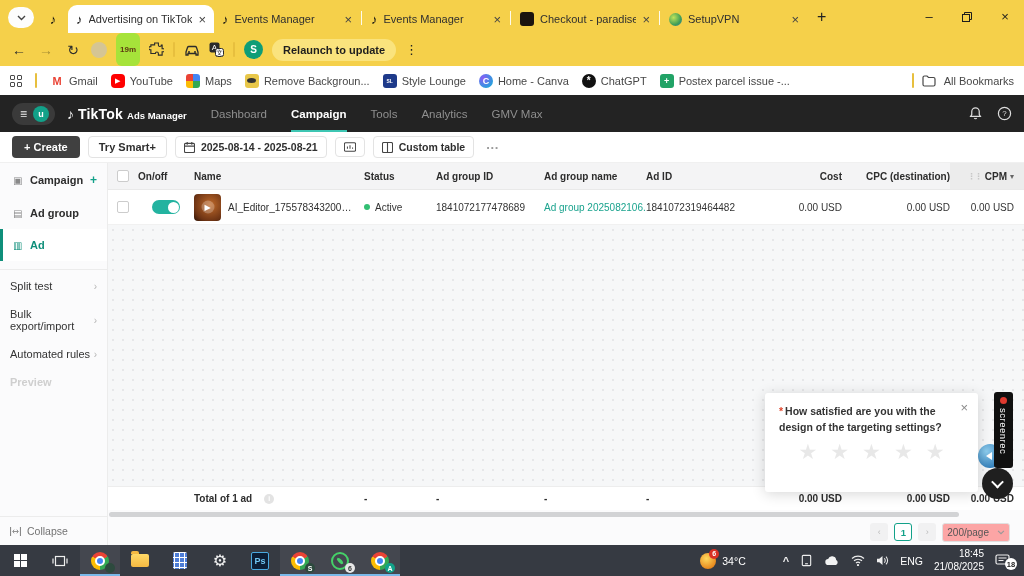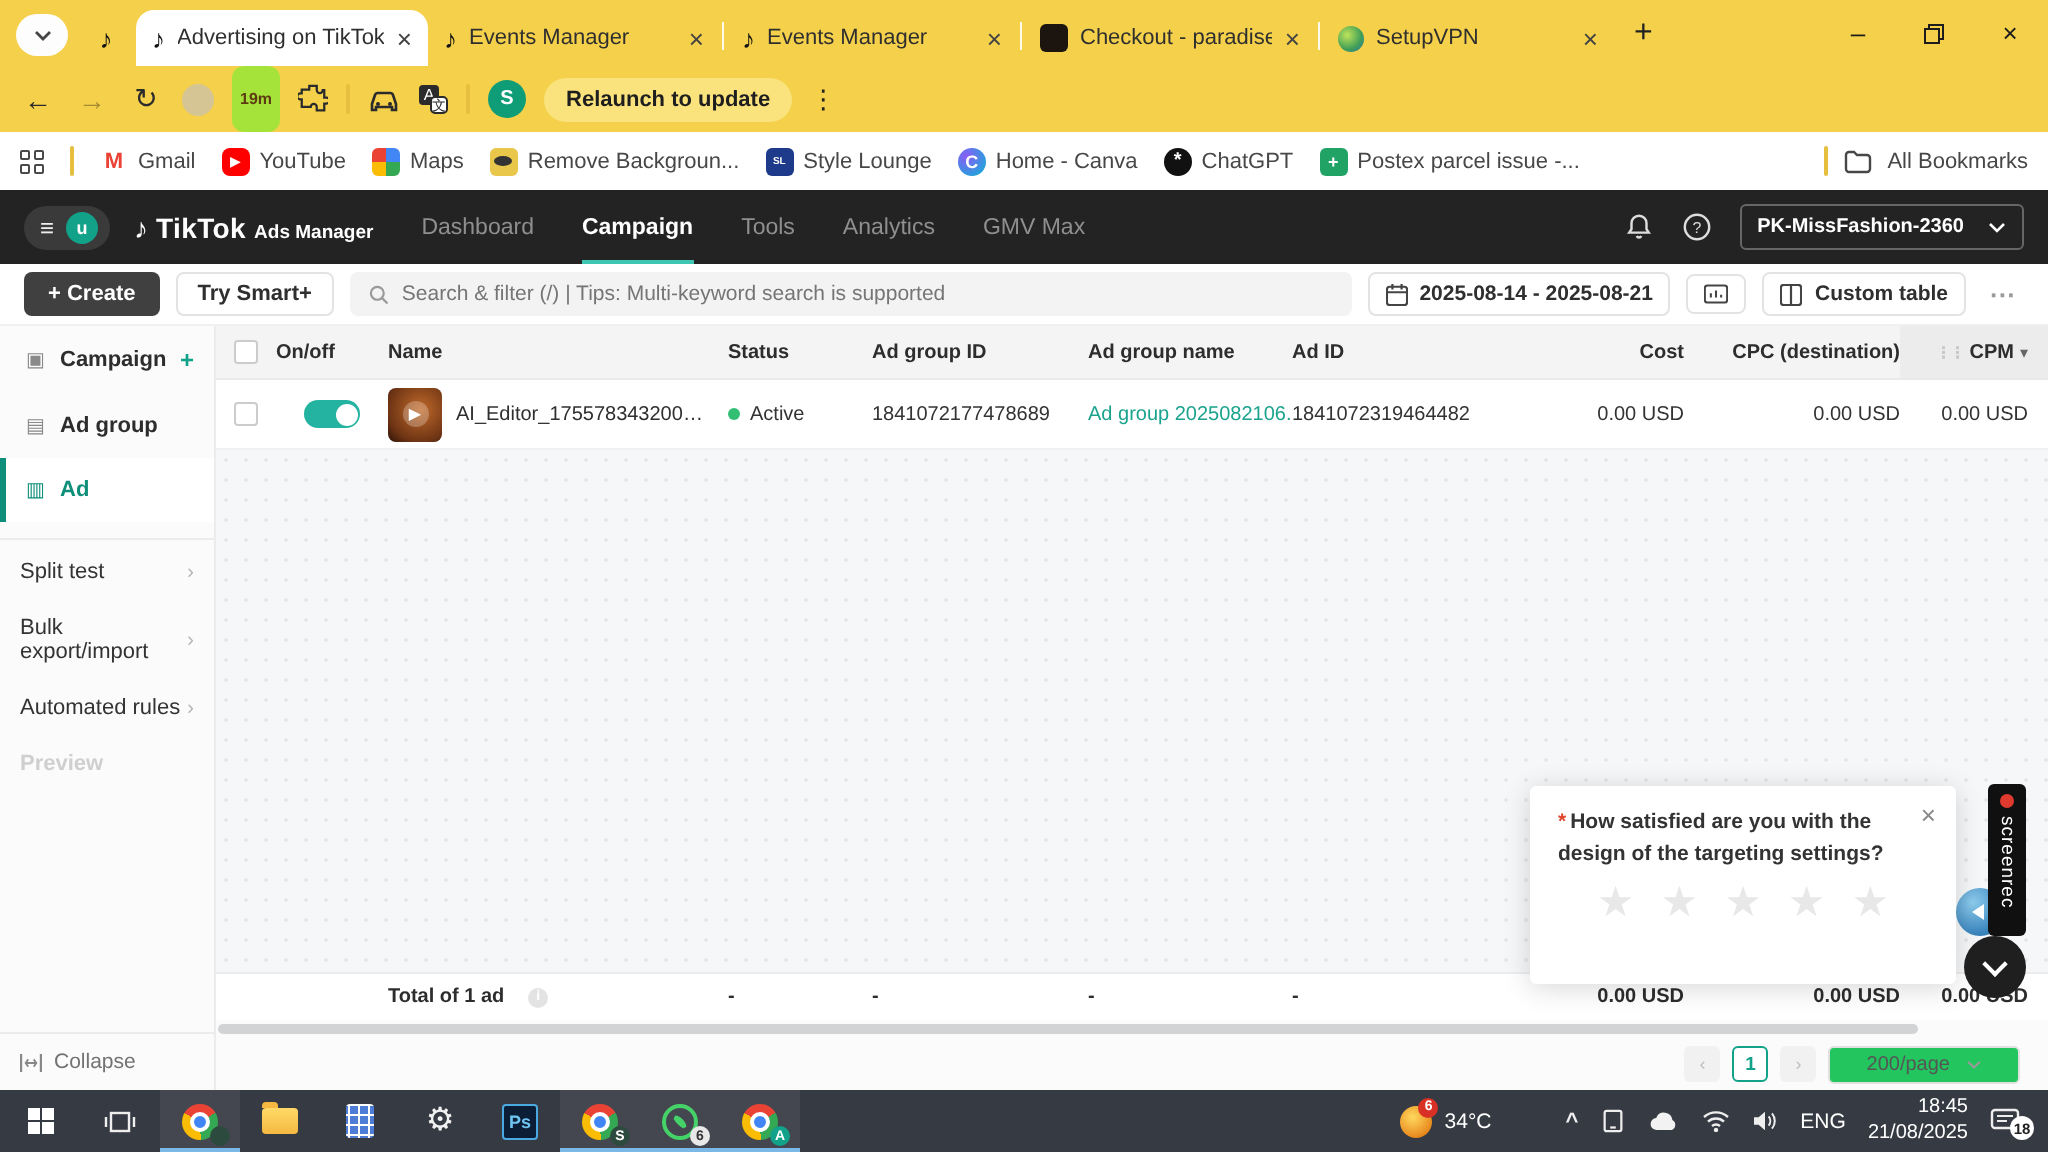--- a/index.html
+++ b/index.html
@@ -87,21 +87,21 @@
   .dotgrid{background-color:#f6f7f8;background-image:radial-gradient(circle,#e6e7e9 1px,transparent 1px);background-size:10px 10px}
   .thead{height:27px;background:#f4f4f5;display:flex;align-items:center;font-size:10px;font-weight:bold;color:#2d2d2d;border-bottom:1px solid #e9e9e9}
   .trow{height:35px;background:#fff;display:flex;align-items:center;font-size:10px;color:#333;border-bottom:1px solid #f1f1f1}
   .fill{flex:1}
   .totrow{height:24px;background:#fff;display:flex;align-items:center;font-size:10px;font-weight:bold;color:#2d2d2d;border-top:1px solid #ededed}
   .hscroll{height:9px;display:flex;align-items:center;background:#fbfbfc;padding:0 1px}
   .hbar{height:5px;border-radius:3px;background:#d2d3d5;width:93%}
   .pager{height:26px;background:#fbfbfc;display:flex;align-items:center;justify-content:flex-end;gap:6px;padding:0 14px;font-size:10px;color:#777}
   .pg-btn{width:18px;height:18px;border-radius:3px;background:#f1f1f2;color:#bbb;display:flex;align-items:center;justify-content:center;font-size:9px}
   .pg-cur{width:18px;height:18px;border-radius:3px;border:1px solid #12a189;color:#12a189;background:#fff;display:flex;align-items:center;justify-content:center;font-size:9.5px;font-weight:bold}
-  .pg-size{border:1px solid #e0e0e0;border-radius:3px;background:#22c55e;padding:3px 18px;display:flex;gap:8px;align-items:center;color:#555}
+  .pg-size{border:1px solid #e0e0e0;border-radius:3px;background:#fca5a5;padding:3px 4px;display:flex;gap:8px;align-items:center;color:#555}
 
   .c-check{width:30px;display:flex;justify-content:center;flex-shrink:0}
   .c-onoff{width:56px;flex-shrink:0;display:flex;justify-content:center}
   .c-onoff-h{width:56px;flex-shrink:0;text-align:left}
   .c-name{flex:1;min-width:0;display:flex;align-items:center;gap:7px;padding-right:8px}
   .c-status{width:72px;flex-shrink:0;display:flex;align-items:center;gap:5px}
   .c-agid{width:108px;flex-shrink:0}
   .c-agname{width:102px;flex-shrink:0;overflow:hidden;white-space:nowrap}
   .c-adid{width:118px;flex-shrink:0}
   .c-cost{width:78px;flex-shrink:0;text-align:right}
@@ -319,39 +319,26 @@
     </div>
     <div class="ah-right">
       <svg width="15" height="15" viewBox="0 0 16 16">
           <path d="M8 2a4 4 0 00-4 4v3.2L2.8 11h10.4L12 9.2V6a4 4 0 00-4-4z" fill="none" stroke="#ddd" stroke-width="1.3"></path>
           <path d="M6.8 12.8a1.3 1.3 0 002.4 0" fill="none" stroke="#ddd" stroke-width="1.3"></path>
         </svg>
       <svg width="15" height="15" viewBox="0 0 16 16">
           <circle cx="8" cy="8" r="6.5" fill="none" stroke="#ddd" stroke-width="1.3"></circle>
           <text x="8" y="11" font-size="8.5" fill="#ddd" text-anchor="middle" font-family="sans-serif">?</text>
         </svg>
-      <div class="acct-box">
-        <span>PK-MissFashion-2360</span>
-        <svg width="9" height="6" viewBox="0 0 9 6">
-            <path d="M1 1l3.5 3.5L8 1" stroke="#fff" stroke-width="1.3" fill="none"></path>
-          </svg>
-      </div>
     </div>
   </div>
 
   <div class="subtoolbar">
     <span class="btn-create">+ Create</span>
     <span class="btn-smart">Try Smart+</span>
-    <div class="searchbox">
-      <svg width="11" height="11" viewBox="0 0 13 13">
-          <circle cx="5.5" cy="5.5" r="3.8" fill="none" stroke="#9a9a9a" stroke-width="1.3"></circle>
-          <path d="M8.5 8.5l3 3" stroke="#9a9a9a" stroke-width="1.3"></path>
-        </svg>
-      <input class="search" placeholder="Search &amp; filter (/) | Tips: Multi-keyword search is supported" style="">
-    </div>
     <div class="tool-box">
       <svg width="11" height="11" viewBox="0 0 12 12">
           <rect x="0.5" y="1.5" width="11" height="10" rx="1.5" fill="none" stroke="#444" stroke-width="1.2"></rect>
           <path d="M0.5 4.5h11M3.5 0v3M8.5 0v3" stroke="#444" stroke-width="1.2"></path>
         </svg>
       <span>2025-08-14 - 2025-08-21</span>
     </div>
     <div class="tool-box">
       <svg width="12" height="10" viewBox="0 0 14 11">
           <rect x="0.5" y="0.5" width="13" height="10" rx="1.5" fill="none" stroke="#444" stroke-width="1.2"></rect>

